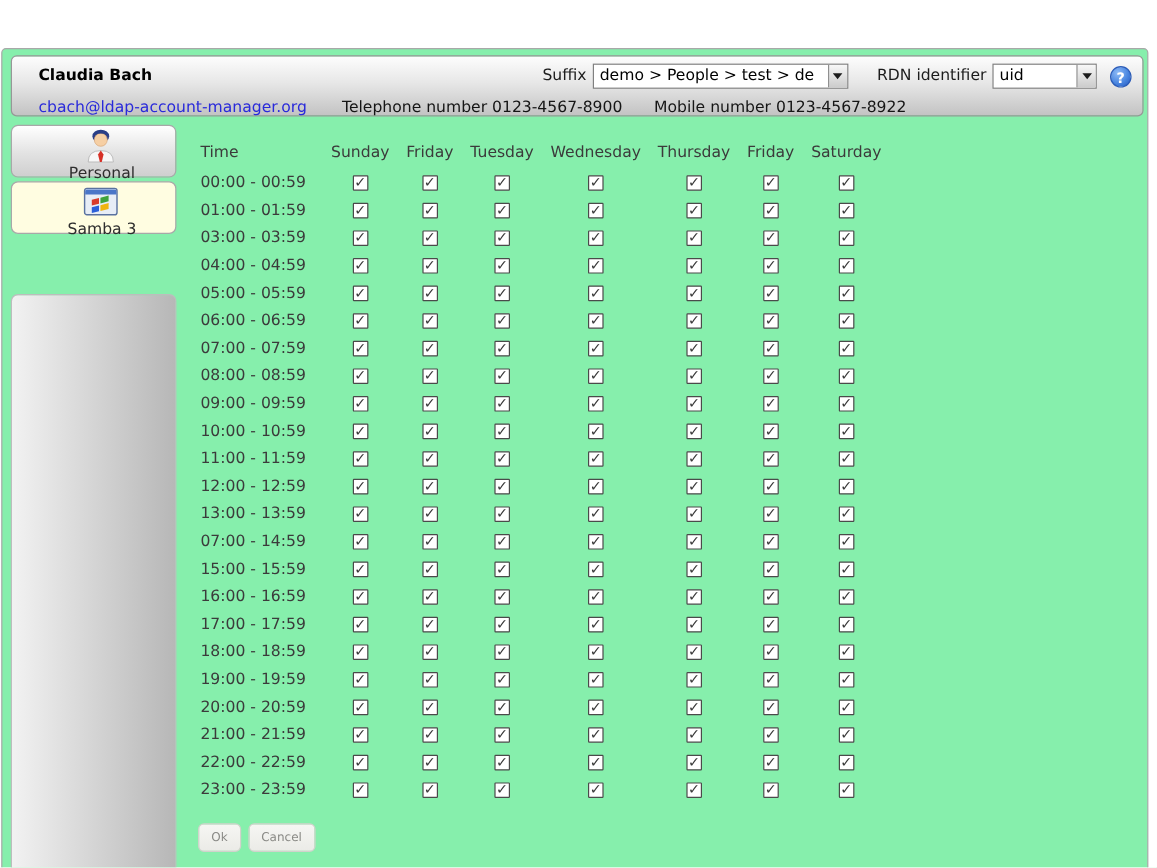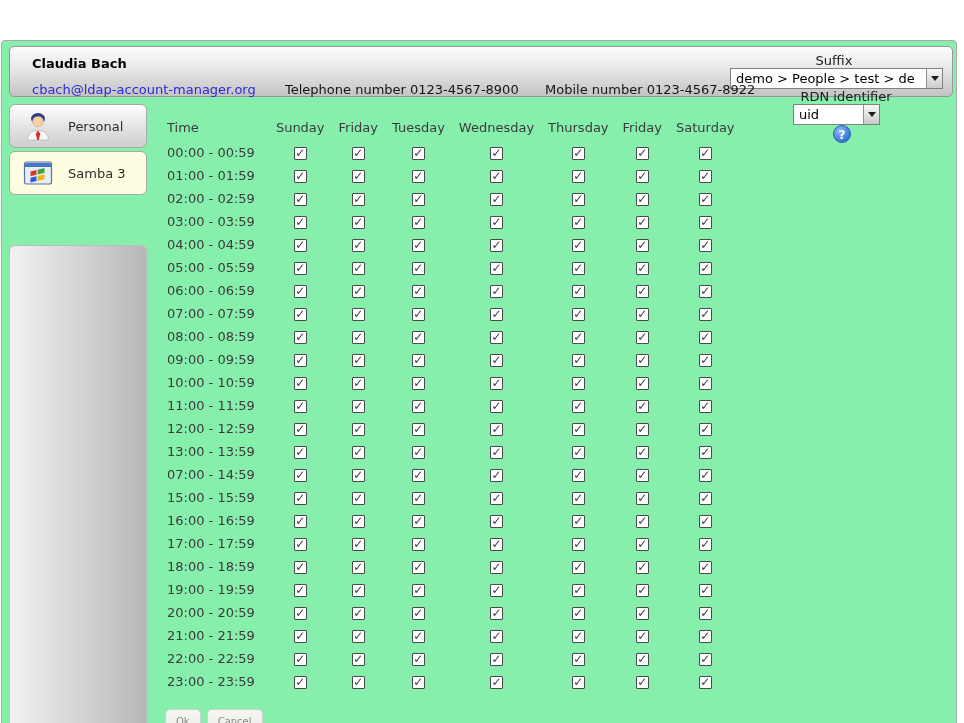--- a/index.html
+++ b/index.html
@@ -13,21 +13,21 @@
     margin-top:40px;
   }
 
   
   .titlebar {
     position:absolute; left:7px; top:5px; width:944px; height:51px;
     border:1px solid #979797; border-radius:5px;
     background:linear-gradient(180deg,#fdfdfd 0%,#e7e7e7 45%,#c3c3c3 100%);
   }
   .tb-name { position:absolute; left:22px; top:9px; font-weight:bold; color:#000; }
-  .tb-right { position:absolute; right:9px; top:6px; display:flex; align-items:center;flex-direction:column; }
+  .tb-right { position:absolute; right:9px; top:6px; display:flex; align-items:center; }
   .tb-label { color:#1c1c1c; margin-right:5px; white-space:nowrap; }
   .rdn-gap { margin-left:24px; }
   .selectbox {
     height:21px; background:#fff; border:1px solid #808080;
     display:flex; align-items:center; cursor:default; overflow:hidden;
   }
   .selectbox .sel-text {
     flex:1; padding-left:5px; white-space:nowrap; overflow:hidden; color:#000;
   }
   .selectbox .sel-arrow {
@@ -51,21 +51,21 @@
   .tb-row2-item { position:absolute; top:35px; white-space:nowrap; color:#151515; }
   .tb-email { left:22px; color:#2a2ada; cursor:pointer; }
   .tb-phone { left:275px; }
   .tb-mobile { left:535px; }
 
   
   .sidebar { position:absolute; left:7px; top:63px; width:138px; }
   .tab {
     height:44px; margin-bottom:3px; border:1px solid #a8a8a8; border-radius:6px;
     background:linear-gradient(#ffffff,#e2e2e2 55%,#cfcfcf);
-    display:flex; align-items:center; cursor:pointer;
+    display:flex; align-items:center; cursor:pointer;flex-direction:column;
   }
   .tab.active { background:#FFFDE1; }
   .tab .tab-icon { width:32px; height:32px; margin-left:12px; flex:0 0 32px; }
   .tab .tab-label { margin-left:14px; color:#2e2e2e; }
   .side-panel {
     position:absolute; left:7px; top:204px; width:138px; height:488px;
     border:1px solid #bdbdbd; border-radius:6px;
     background:linear-gradient(to right,#f2f2f2,#b7b7b7);
   }
 
@@ -181,30 +181,20 @@
               <td class="time">01:00 - 01:59</td>
               <td><span class="cb">✓</span></td>
               <td><span class="cb">✓</span></td>
               <td><span class="cb">✓</span></td>
               <td><span class="cb">✓</span></td>
               <td><span class="cb">✓</span></td>
               <td><span class="cb">✓</span></td>
               <td><span class="cb">✓</span></td>
             </tr>
             <tr>
-              <td class="time">02:00 - 02:59</td>
-              <td><span class="cb">✓</span></td>
-              <td><span class="cb">✓</span></td>
-              <td><span class="cb">✓</span></td>
-              <td><span class="cb">✓</span></td>
-              <td><span class="cb">✓</span></td>
-              <td><span class="cb">✓</span></td>
-              <td><span class="cb">✓</span></td>
-            </tr>
-            <tr>
               <td class="time">03:00 - 03:59</td>
               <td><span class="cb">✓</span></td>
               <td><span class="cb">✓</span></td>
               <td><span class="cb">✓</span></td>
               <td><span class="cb">✓</span></td>
               <td><span class="cb">✓</span></td>
               <td><span class="cb">✓</span></td>
               <td><span class="cb">✓</span></td>
             </tr>
             <tr>

